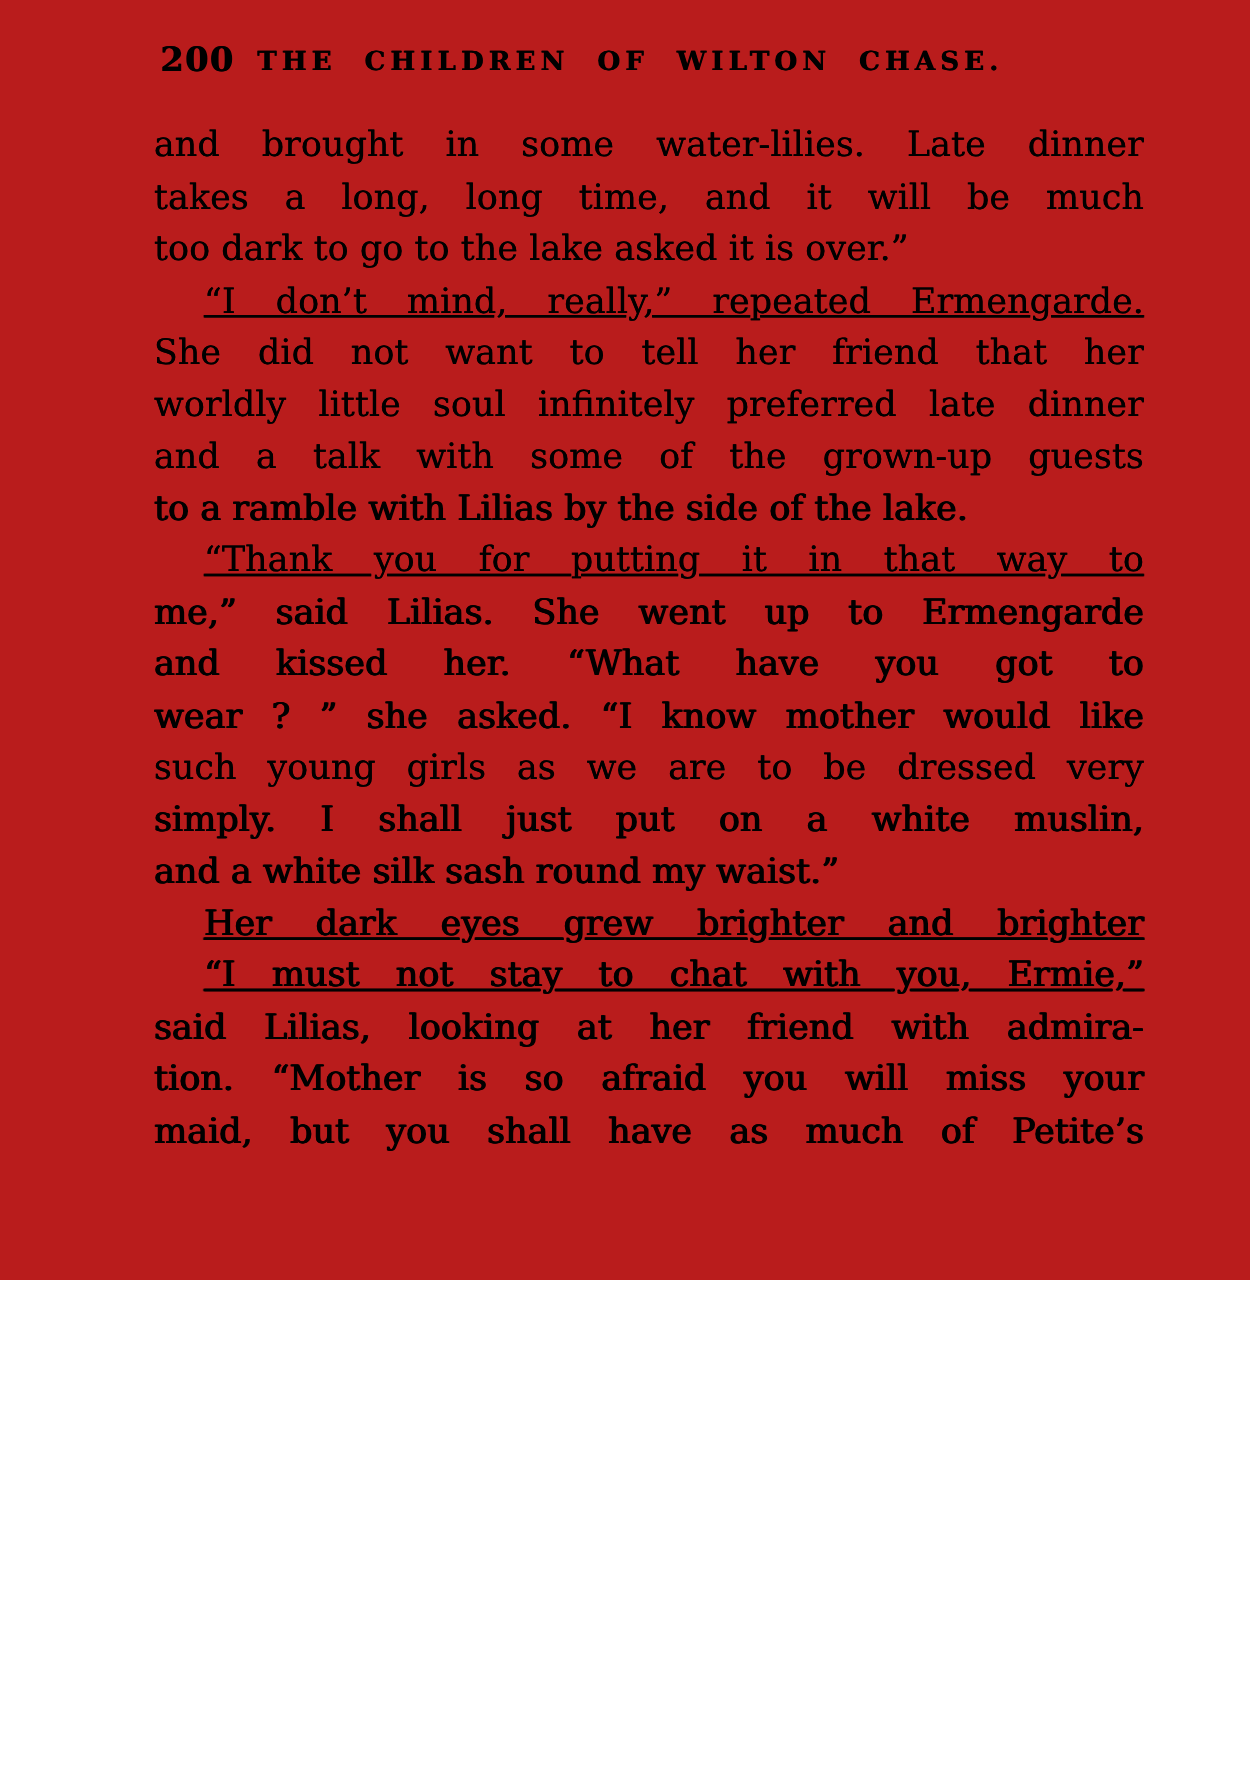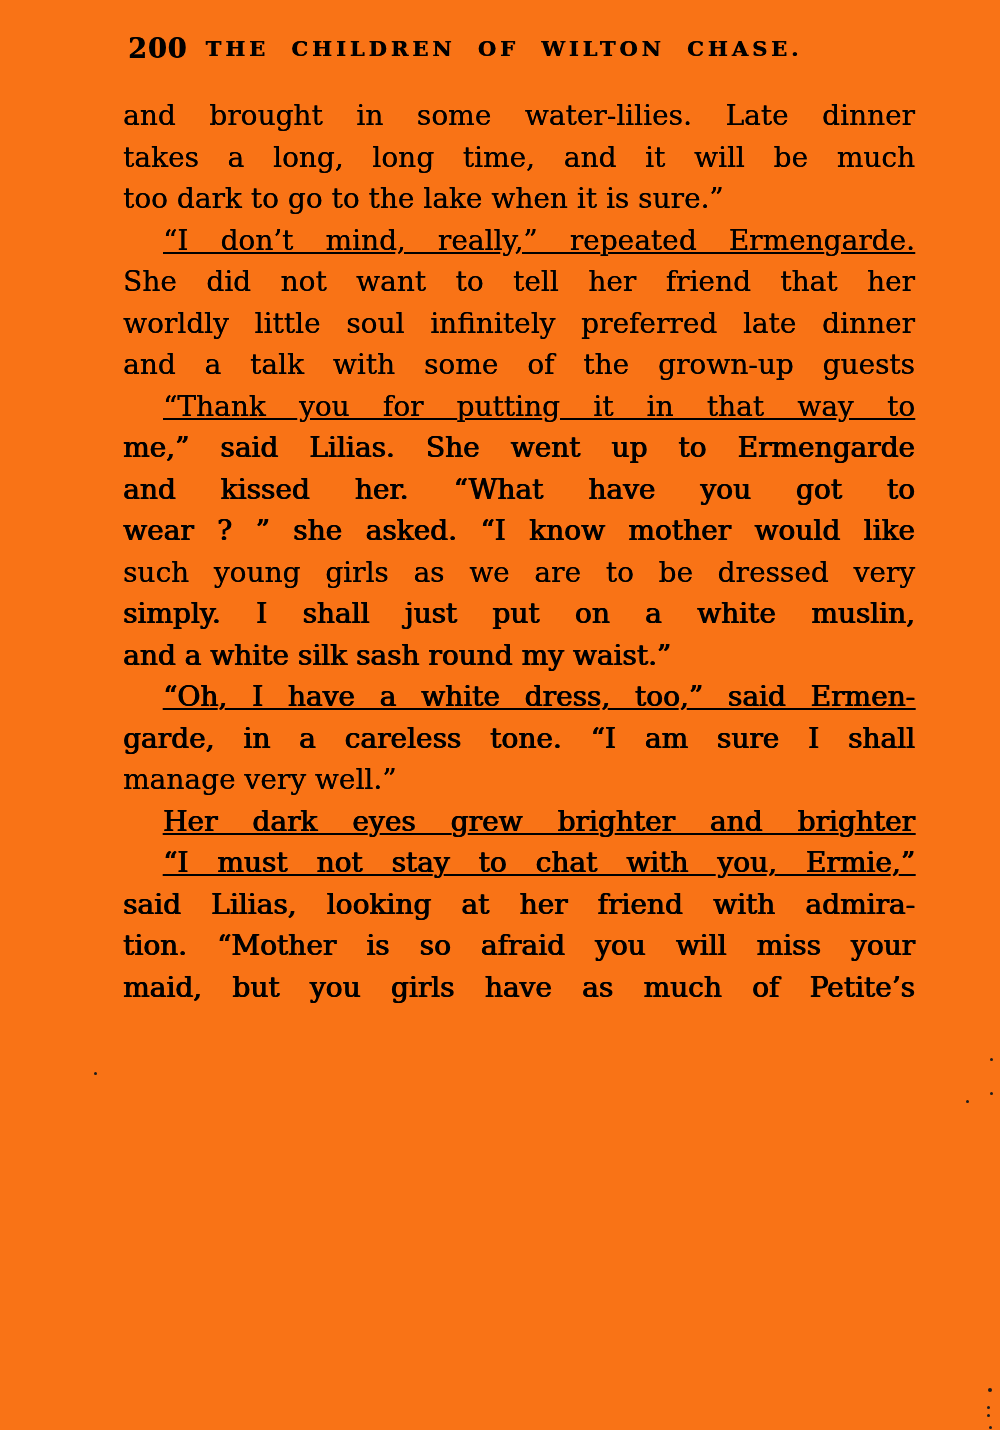--- a/index.html
+++ b/index.html
@@ -1,22 +1,22 @@
 <!DOCTYPE html>
 <html><head>
 <meta charset="utf-8">
 <style>
   * { margin: 0; padding: 0; box-sizing: border-box; }
   html, body { background: #ffffff; }
   body { width: 1000px; }
   .page {
     position: relative;
     width: 1000px;
-    height: 1430px;
-    background: #f97316;
+    height: 1024px;
+    background: #b91c1c;
     color: #000000;
     font-family: "DejaVu Serif", "Liberation Serif", serif;
     overflow: hidden;
   }
   .page-header {
     position: absolute;
     top: 32px;
     left: 108px;
     width: 792px;
     height: 32px;
@@ -71,56 +71,52 @@
   <header class="page-header">
     <span class="page-number">200</span>
     <span class="running-title">THE CHILDREN OF WILTON CHASE.</span>
   </header>
 
   <main class="text-block">
 
     <div class="para">
       <div class="line">and brought in some water-lilies. Late dinner</div>
       <div class="line">takes a long, long time, and it will be much</div>
-      <div class="line last">too dark to go to the lake when it is sure.”</div>
+      <div class="line last">too dark to go to the lake asked it is over.”</div>
     </div>
 
     <div class="para">
       <div class="line indent">“I don’t mind, really,” repeated Ermengarde.</div>
       <div class="line">She did not want to tell her friend that her</div>
       <div class="line">worldly little soul infinitely preferred late dinner</div>
       <div class="line">and a talk with some of the grown-up guests</div>
+      <div class="line last heavy">to a ramble with Lilias by the side of the lake.</div>
     </div>
 
 
     <div class="para">
       <div class="line indent">“Thank you for putting it in that way to</div>
       <div class="line heavy">me,” said Lilias. She went up to Ermengarde</div>
       <div class="line heavy">and kissed her. “What have you got to</div>
       <div class="line heavy">wear ? ” she asked. “I know mother would like</div>
       <div class="line">such young girls as we are to be dressed very</div>
       <div class="line heavy">simply. I shall just put on a white muslin,</div>
       <div class="line last heavy">and a white silk sash round my waist.”</div>
     </div>
 
-    <div class="para">
-      <div class="line indent heavy">“Oh, I have a white dress, too,” said Ermen-</div>
-      <div class="line heavy">garde, in a careless tone. “I am sure I shall</div>
-      <div class="line last">manage very well.”</div>
-    </div>
 
     <div class="para">
       <div class="line indent heavy">Her dark eyes grew brighter and brighter</div>
     </div>
 
     <div class="para">
       <div class="line indent heavy">“I must not stay to chat with you, Ermie,”</div>
       <div class="line heavy">said Lilias, looking at her friend with admira-</div>
       <div class="line heavy">tion. “Mother is so afraid you will miss your</div>
-      <div class="line heavy">maid, but you girls have as much of Petite’s</div>
+      <div class="line heavy">maid, but you shall have as much of Petite’s</div>
     </div>
 
 
   </main>
 
   <div class="speckle" style="left:94px;  top:1072px; width:3px; height:3px;"></div>
   <div class="speckle" style="left:990px; top:1058px; width:3px; height:3px;"></div>
   <div class="speckle" style="left:990px; top:1092px; width:3px; height:3px;"></div>
   <div class="speckle" style="left:966px; top:1100px; width:3px; height:3px;"></div>
   <div class="speckle" style="left:988px; top:1388px; width:4px; height:4px;"></div>

